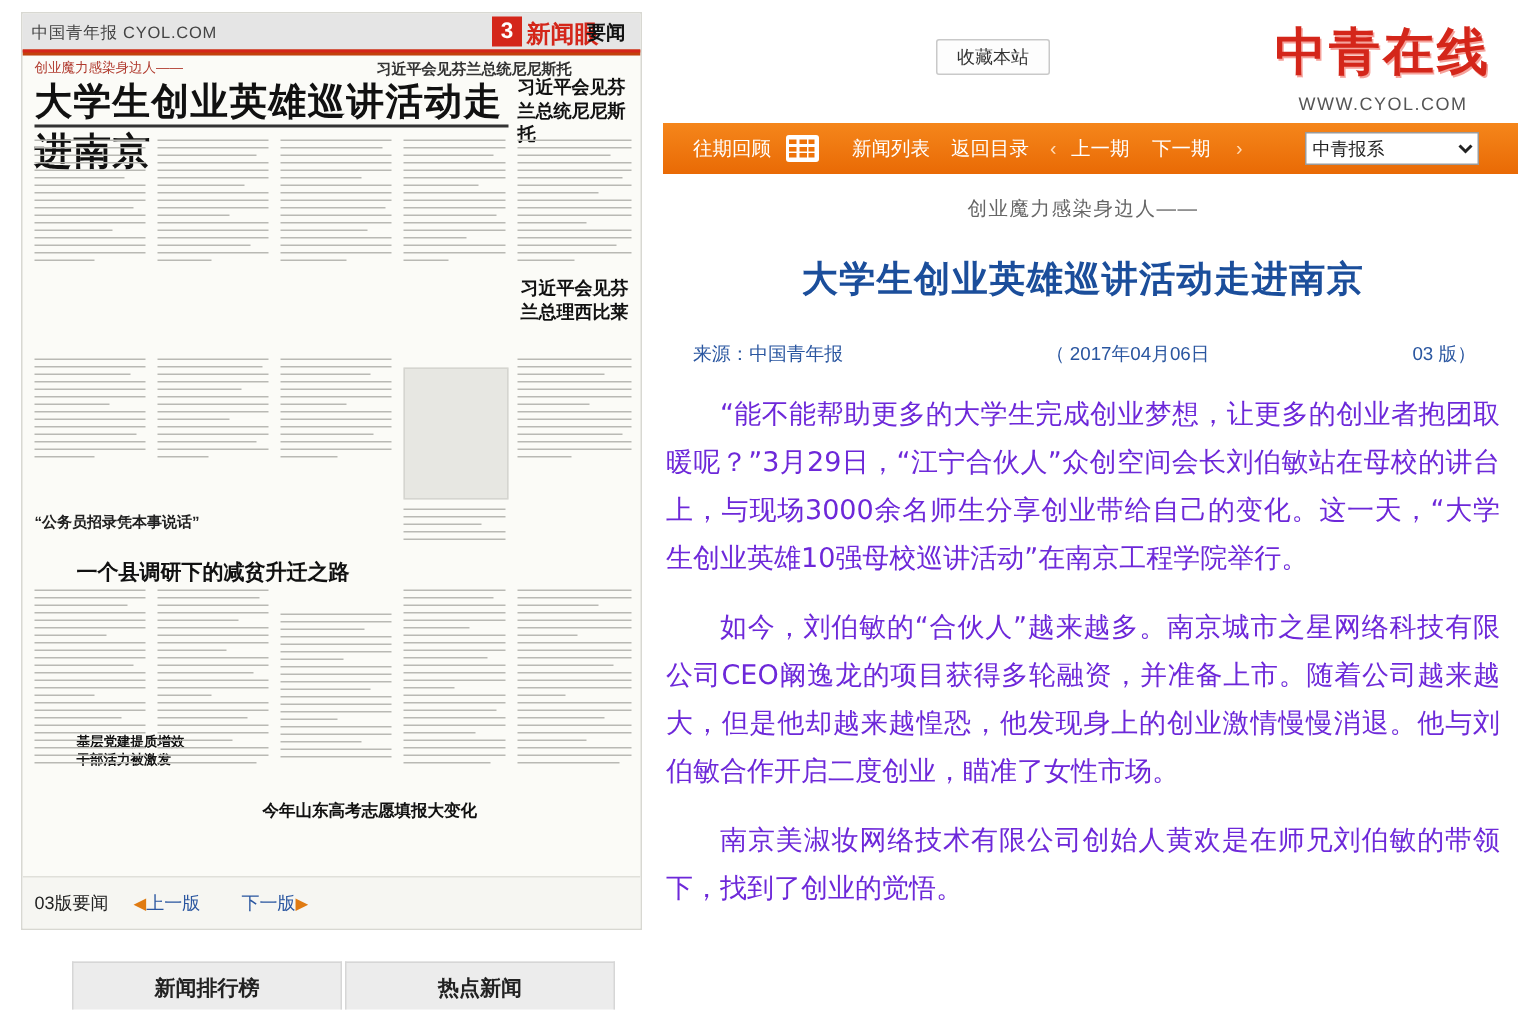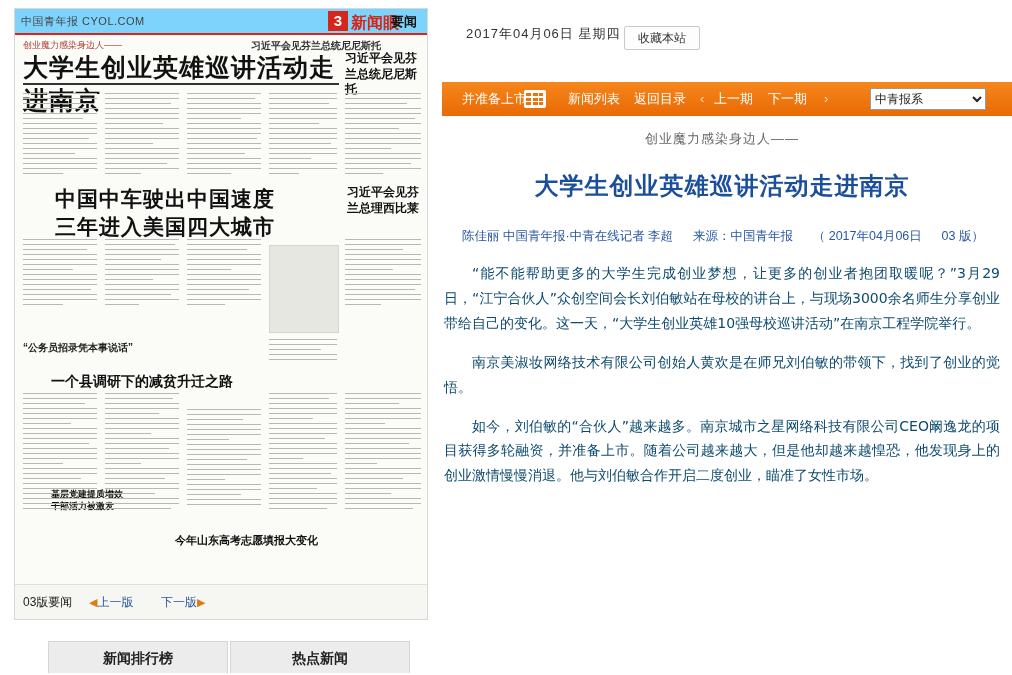--- a/index.html
+++ b/index.html
@@ -68,22 +68,22 @@
     position:absolute;left:870px;top:6px;width:116px;height:22px;
     font-size:12px;color:#222;border:1px solid #9a9a9a;background:#fff;
   }
   
   .paper-wrap{
     position:absolute;left:14px;top:8px;width:414px;height:612px;
     background:#fbfbf7;border:1px solid #d8d8d2;box-sizing:border-box;
     overflow:hidden;
   }
   .paper-topbar{
-    position:absolute;left:0;top:0;width:412px;height:24px;background:#7dd3fc;
-    border-bottom:1px solid #c2410c;
+    position:absolute;left:0;top:0;width:412px;height:24px;background:#e5e5e5;
+    border-bottom:4px solid #c2410c;
   }
   .paper-brand{
     position:absolute;left:6px;top:5px;font-size:11px;color:#444;
     font-family:"Liberation Sans",sans-serif;letter-spacing:.5px;
   }
   .paper-pagenum{
     position:absolute;left:313px;top:2px;width:20px;height:20px;background:#d4261a;
     color:#fff;font-size:15px;font-weight:bold;text-align:center;line-height:20px;
   }
   .paper-pagered{
@@ -165,47 +165,50 @@
     text-align:center;font-size:24px;font-weight:bold;color:#1b4e9b;
     font-family:"DejaVu Sans","Liberation Sans",sans-serif;letter-spacing:1px;
     margin-bottom:26px;
   }
   .art-meta{
     font-size:12.5px;color:#2a56a0;display:flex;justify-content:space-between;
     align-items:center;padding:0 16px 0 18px;margin-bottom:16px;
   }
   .art-meta .m-right{color:#2a56a0;}
   .art-body p{
-    margin:0 0 14px 0;font-size:14px;color:#0c4a6e;line-height:1.78;
+    margin:0 0 14px 0;font-size:18px;color:#6d28d9;line-height:1.78;
     text-indent:2em;text-align:justify;
     font-family:"DejaVu Sans","Liberation Sans",sans-serif;
   }
   
   .bottom{
     position:absolute;left:14px;bottom:0;width:414px;height:34px;
   }
   .btab{
     position:absolute;top:0;width:180px;height:32px;line-height:32px;text-align:center;
     background:#ececec;border:1px solid #d6d6d6;border-bottom:none;
     font-size:14px;color:#222;font-weight:bold;cursor:pointer;box-sizing:border-box;
   }
   .btab1{left:34px;}
   .btab2{left:216px;}
 </style>
 </head>
 <body>
 
 <div class="header">
-  <div class="header-date">2017年04月06日  星期四</div>
   <div class="fav-btn">收藏本站</div>
+  <div class="logo">
+    <div class="logo-main">中青在线</div>
+    <div class="logo-sub">WWW.CYOL.COM</div>
+  </div>
 </div>
 
 <div class="navbar">
   <div class="nav-left-block"></div>
-  <div class="nav-item nav-a">并准备上市</div>
+  <div class="nav-item nav-a">往期回顾</div>
   <div class="nav-grid">
     <i style="left:2px;top:3px;"></i>
       <i style="left:9px;top:3px;"></i>
       <i style="left:15px;top:3px;width:4px;"></i>
     <i style="left:2px;top:8px;"></i>
       <i style="left:9px;top:8px;"></i>
       <i style="left:15px;top:8px;width:4px;"></i>
     <i style="left:2px;top:12px;"></i>
       <i style="left:9px;top:12px;"></i>
       <i style="left:15px;top:12px;width:4px;"></i>
@@ -327,21 +330,20 @@
     <div class="line" style="width:76px;"></div>
       <div class="line" style="width:76px;"></div>
       <div class="line" style="width:46px;"></div>
     <div class="line" style="width:76px;"></div>
       <div class="line" style="width:76px;"></div>
       <div class="line" style="width:66px;"></div>
     <div class="line" style="width:76px;"></div>
       <div class="line" style="width:38px;"></div>
   </div>
 
-  <div class="paper-headline2">中国中车驶出中国速度<br>三年进入美国四大城市</div>
   <div class="paper-headline5">习近平会见芬兰总理西比莱</div>
 
   <div class="col" style="left:8px;top:230px;width:74px;">
     <div class="line" style="width:74px;"></div>
       <div class="line" style="width:74px;"></div>
       <div class="line" style="width:64px;"></div>
     <div class="line" style="width:74px;"></div>
       <div class="line" style="width:74px;"></div>
       <div class="line" style="width:74px;"></div>
     <div class="line" style="width:50px;"></div>
@@ -546,28 +548,27 @@
     <div class="paper-foot-label">03版要闻</div>
     <div class="paper-foot-prev"><span class="tri">◀</span><span>上一版</span></div>
     <div class="paper-foot-next"><span>下一版</span><span class="tri">▶</span></div>
   </div>
 </div>
 
 <div class="article">
   <div class="art-kicker">创业魔力感染身边人——</div>
   <div class="art-title">大学生创业英雄巡讲活动走进南京</div>
   <div class="art-meta">
-    <span>陈佳丽  中国青年报·中青在线记者  李超</span>
     <span class="m-right">来源：中国青年报</span>
     <span class="m-right">（ 2017年04月06日</span>
     <span class="m-right">03 版）</span>
   </div>
   <div class="art-body">
     <p>“能不能帮助更多的大学生完成创业梦想，让更多的创业者抱团取暖呢？”3月29日，“江宁合伙人”众创空间会长刘伯敏站在母校的讲台上，与现场3000余名师生分享创业带给自己的变化。这一天，“大学生创业英雄10强母校巡讲活动”在南京工程学院举行。</p>
+    <p>如今，刘伯敏的“合伙人”越来越多。南京城市之星网络科技有限公司CEO阚逸龙的项目获得多轮融资，并准备上市。随着公司越来越大，但是他却越来越惶恐，他发现身上的创业激情慢慢消退。他与刘伯敏合作开启二度创业，瞄准了女性市场。</p>
     <p>南京美淑妆网络技术有限公司创始人黄欢是在师兄刘伯敏的带领下，找到了创业的觉悟。</p>
-    <p>如今，刘伯敏的“合伙人”越来越多。南京城市之星网络科技有限公司CEO阚逸龙的项目获得多轮融资，并准备上市。随着公司越来越大，但是他却越来越惶恐，他发现身上的创业激情慢慢消退。他与刘伯敏合作开启二度创业，瞄准了女性市场。</p>
   </div>
 </div>
 
 <div class="bottom">
   <div class="btab btab2">热点新闻</div>
   <div class="btab btab1">新闻排行榜</div>
 </div>
 
 </body></html>

